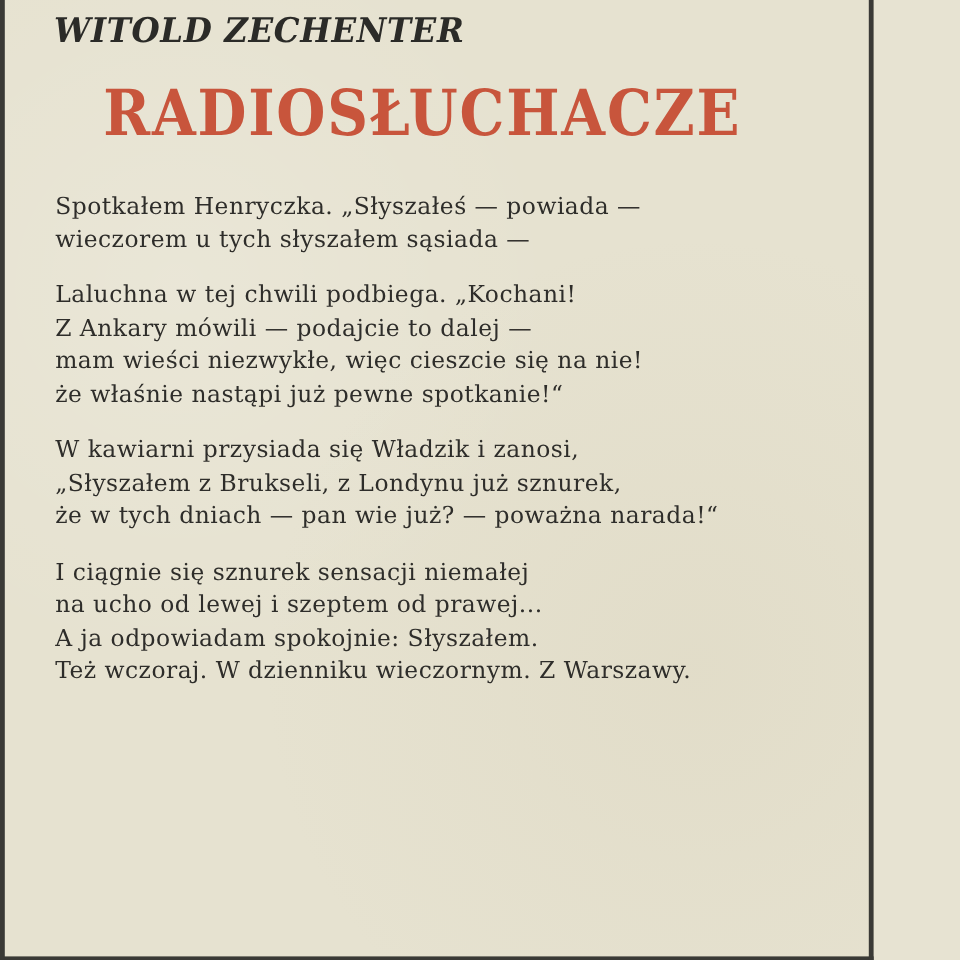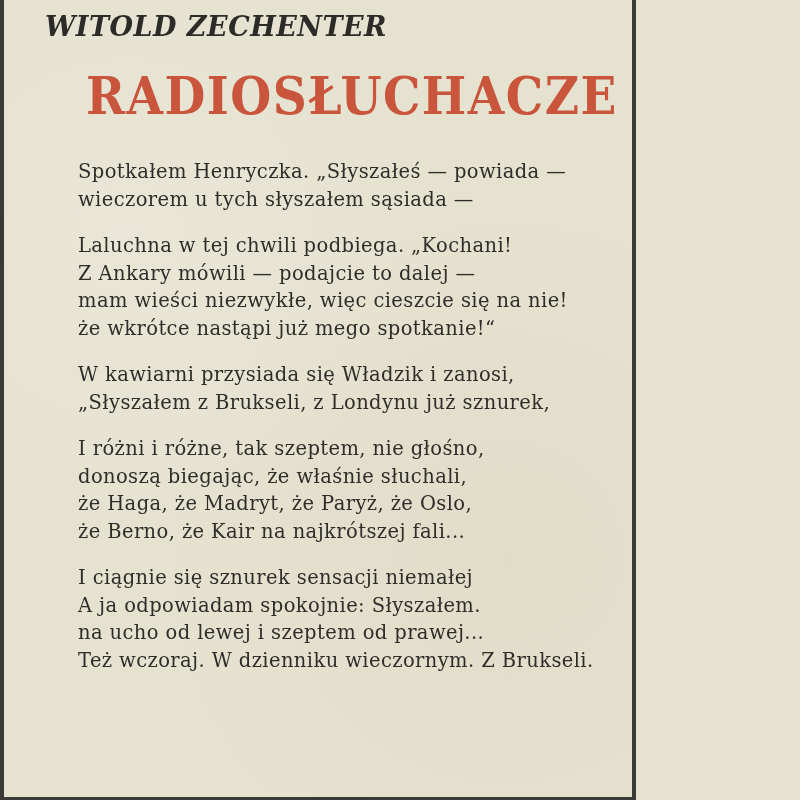--- a/index.html
+++ b/index.html
@@ -7,21 +7,21 @@
       padding: 0;
     }
     body {
       width: 800px;
       height: 800px;
       overflow: hidden;
       background: #e7e3d2;
     }
     .page {
       position: relative;
-      width: 636px;
+      width: 728px;
       height: 800px;
       box-sizing: border-box;
       background: #e6e2d0;
       background-image:
         radial-gradient(circle at 20% 30%, rgba(255,255,255,0.15), transparent 40%),
         radial-gradient(circle at 80% 70%, rgba(200,190,160,0.15), transparent 45%);
       border-left: 4px solid #3a3a36;
       border-right: 4px solid #3a3a36;
       border-bottom: 3px solid #3a3a36;
     }
@@ -60,51 +60,45 @@
       color: #2e2d2a;
       line-height: 27.5px;
     }
     .stanza {
       margin: 0 0 19px 0;
     }
     .line {
       display: block;
       white-space: nowrap;
       letter-spacing: 0.4px;
-      margin-left: 32px;
     }
   </style>
 </head>
 <body>
 
 <div class="page">
   <div class="author">WITOLD ZECHENTER</div>
   <div class="title">RADIOSŁUCHACZE</div>
 
   <div class="poem">
     <div class="stanza">
       <span class="line">Spotkałem Henryczka. „Słyszałeś — powiada —</span>
       <span class="line">wieczorem u tych słyszałem sąsiada —</span>
     </div>
     <div class="stanza">
       <span class="line">Laluchna w tej chwili podbiega. „Kochani!</span>
       <span class="line">Z Ankary mówili — podajcie to dalej —</span>
       <span class="line">mam wieści niezwykłe, więc cieszcie się na nie!</span>
-      <span class="line">że wkrótce nastąpi już mego spotkanie!“</span>
+      <span class="line">że właśnie nastąpi już pewne spotkanie!“</span>
     </div>
     <div class="stanza">
       <span class="line">W kawiarni przysiada się Władzik i zanosi,</span>
       <span class="line">„Słyszałem z Brukseli, z Londynu już sznurek,</span>
-    </div>
-    <div class="stanza">
-      <span class="line">I różni i różne, tak szeptem, nie głośno,</span>
-      <span class="line">donoszą biegając, że właśnie słuchali,</span>
-      <span class="line">że Haga, że Madryt, że Paryż, że Oslo,</span>
-      <span class="line">że Berno, że Kair na najkrótszej fali...</span>
+      <span class="line">że w tych dniach — pan wie już? — poważna narada!“</span>
     </div>
     <div class="stanza">
       <span class="line">I ciągnie się sznurek sensacji niemałej</span>
+      <span class="line">na ucho od lewej i szeptem od prawej...</span>
       <span class="line">A ja odpowiadam spokojnie: Słyszałem.</span>
-      <span class="line">na ucho od lewej i szeptem od prawej...</span>
-      <span class="line">Też wczoraj. W dzienniku wieczornym. Z Brukseli.</span>
+      <span class="line">Też wczoraj. W dzienniku wieczornym. Z Warszawy.</span>
     </div>
   </div>
 </div>
 
 </body></html>

